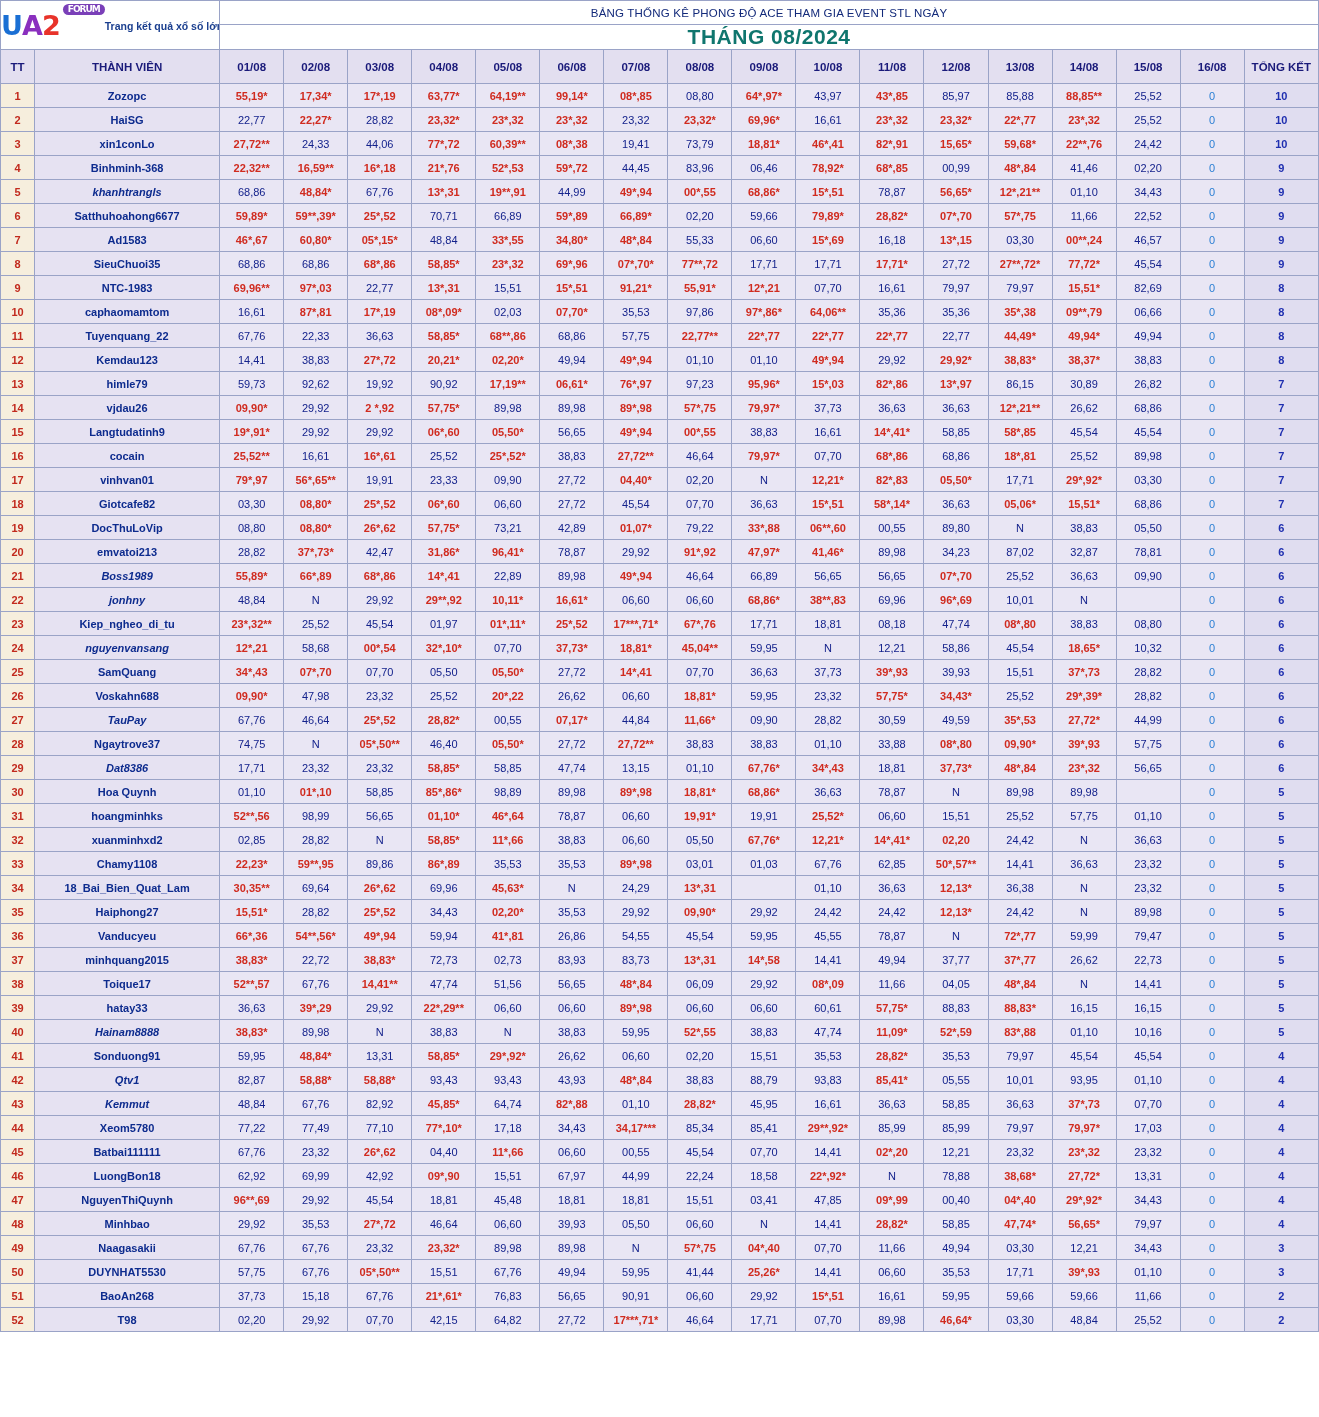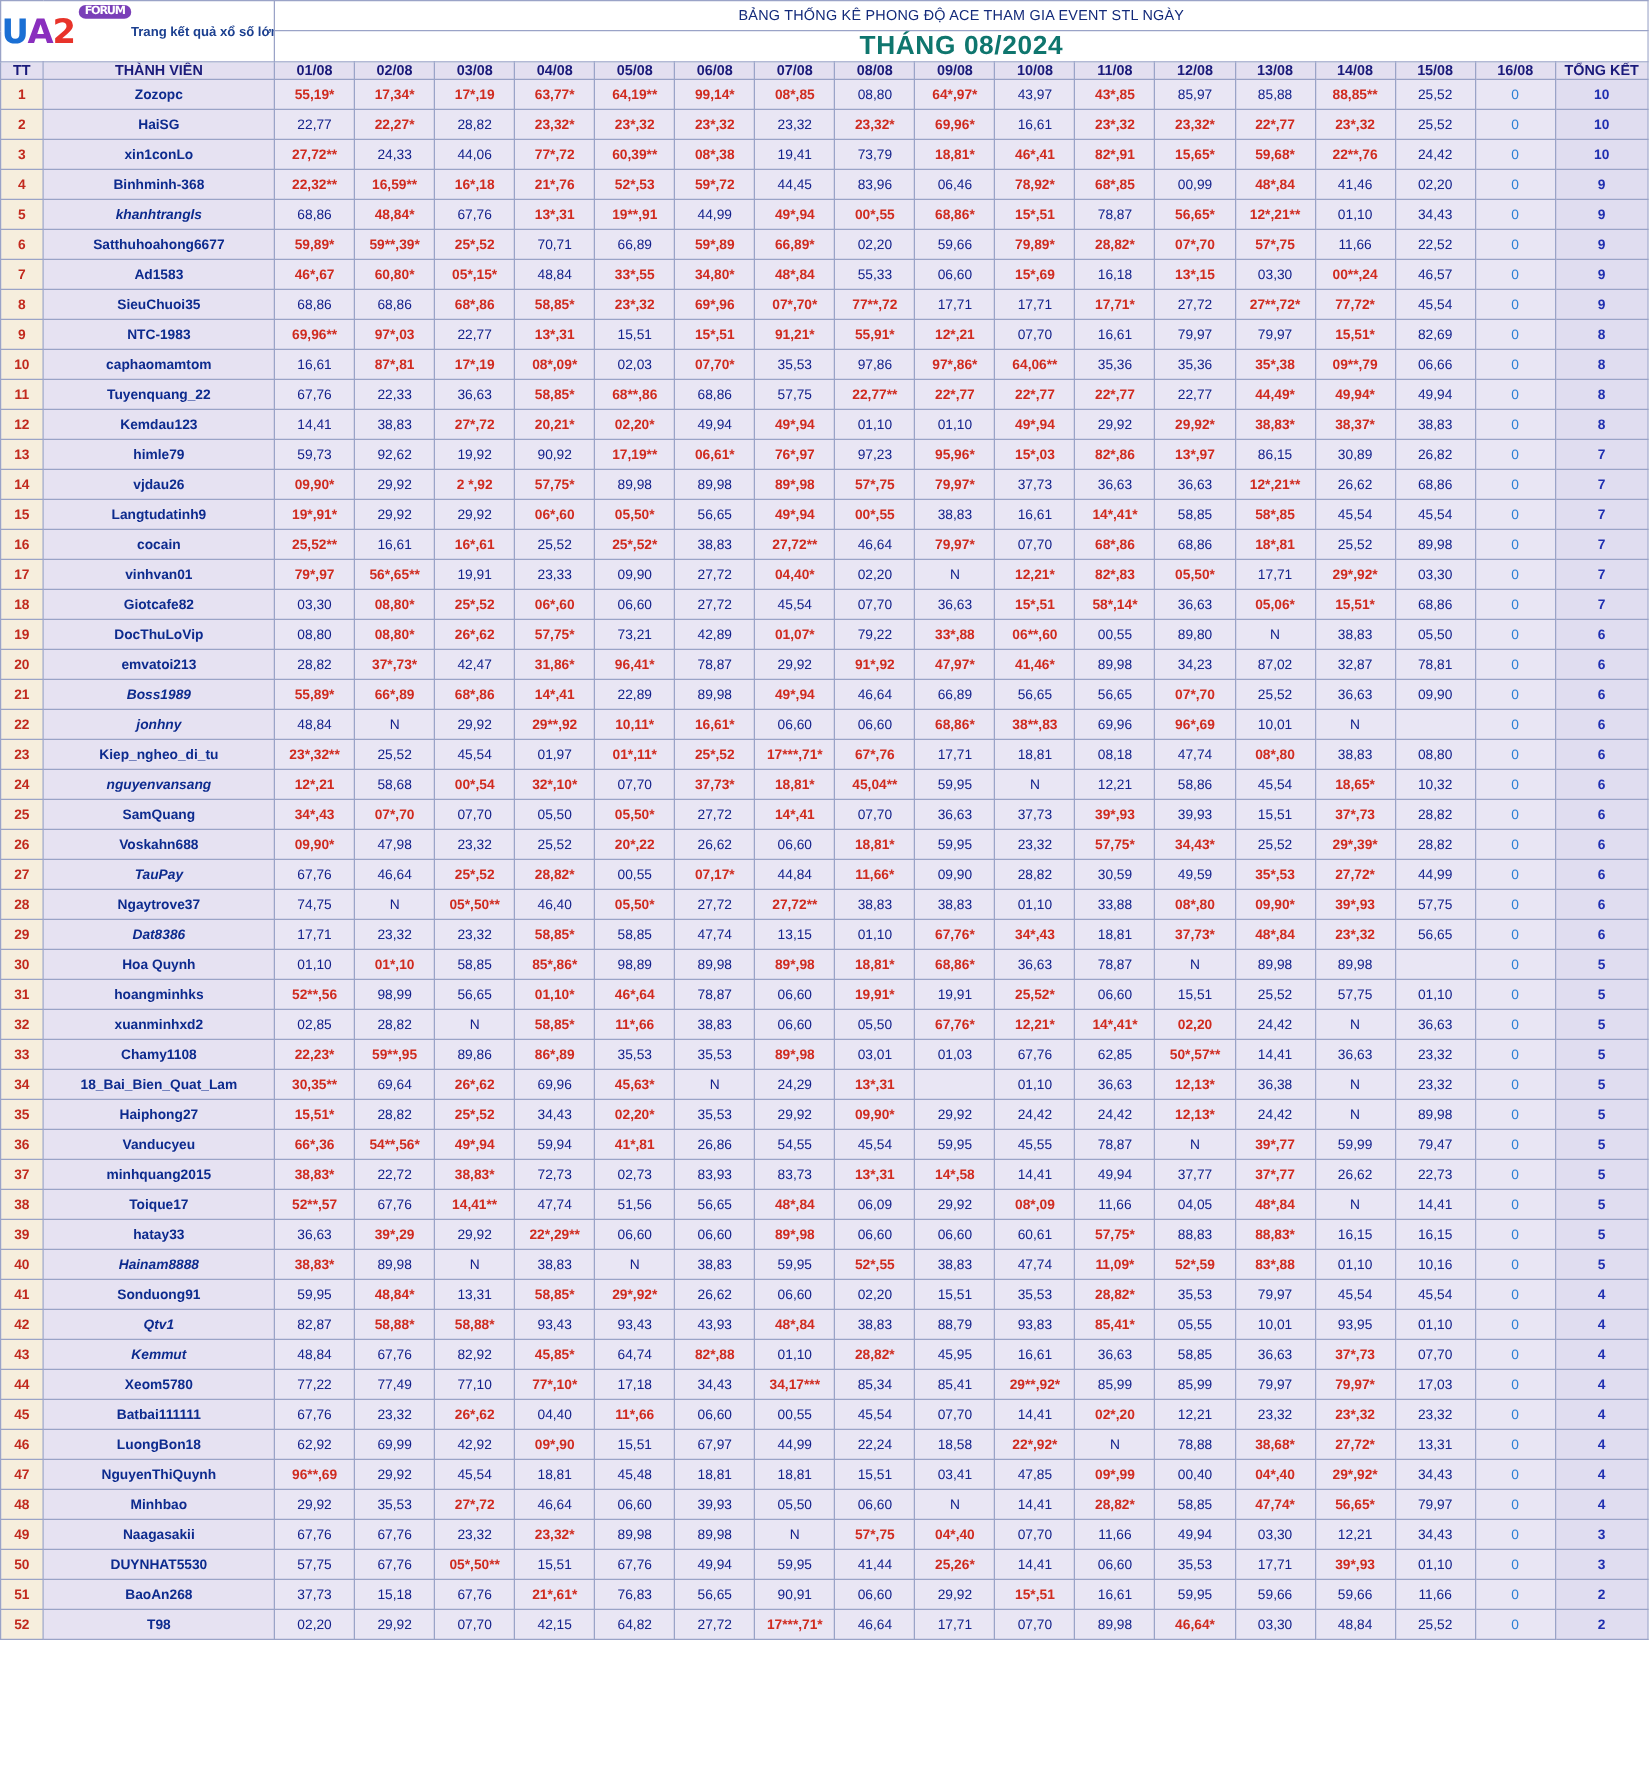--- a/index.html
+++ b/index.html
@@ -99,21 +99,21 @@
     font-weight: bold;
     color: #1b3f8f;
     margin-top: 2px;
     white-space: nowrap;
   }
   
   tr.header-row td {
     background: #e3dff0;
     font-weight: bold;
     color: #1a1a7a;
-    height: 14px;
+    height: 34px;
     font-size: 11.5px;
   }
   td.h-total {
     background: #f3c98a;
     font-weight: bold;
     color: #1a1a7a;
   }
   
   td.tt {
     background: #f6eedd;
@@ -957,21 +957,21 @@
           <td class="val hl">49*,94</td>
           <td class="val">59,94</td>
           <td class="val hl">41*,81</td>
           <td class="val">26,86</td>
           <td class="val">54,55</td>
           <td class="val">45,54</td>
           <td class="val">59,95</td>
           <td class="val">45,55</td>
           <td class="val">78,87</td>
           <td class="val">N</td>
-          <td class="val hl">39*,77</td>
+          <td class="val hl">72*,77</td>
           <td class="val">59,99</td>
           <td class="val">79,47</td>
           <td class="zero">0</td>
           <td class="total">5</td>
         </tr>
         <tr>
           <td class="tt">37</td>
           <td class="member">minhquang2015</td>
           <td class="val hl">38,83*</td>
           <td class="val">22,72</td>

